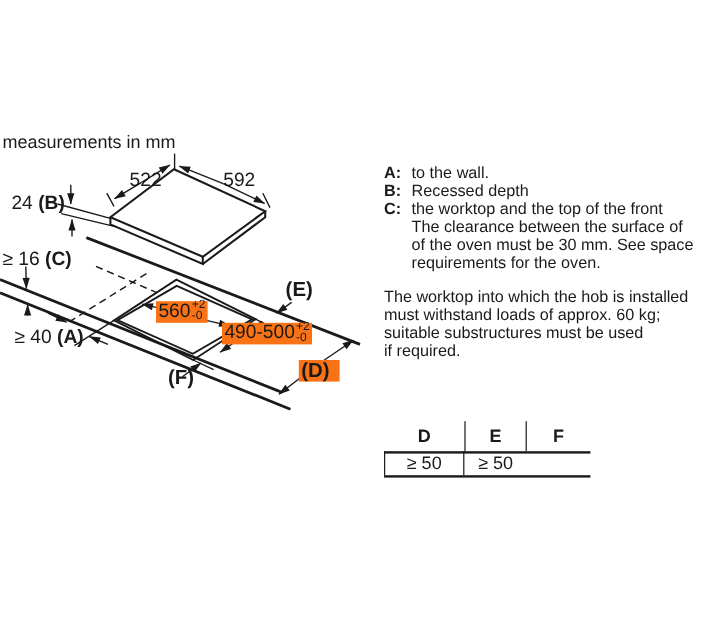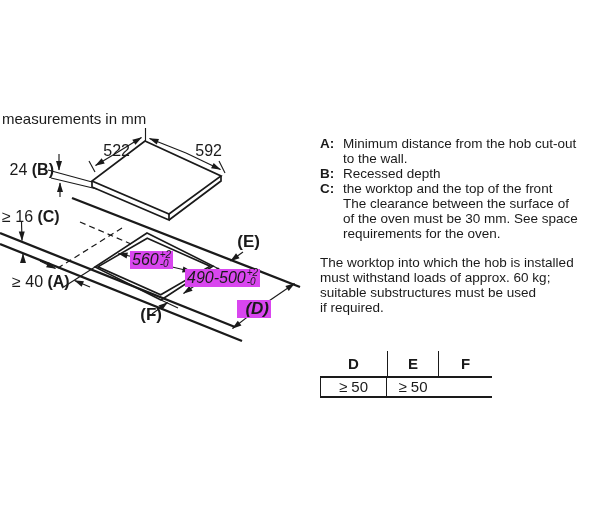--- a/index.html
+++ b/index.html
@@ -3,23 +3,23 @@
 <meta charset="utf-8">
 <style>
   html,body{margin:0;padding:0;background:#fff;}
   .page{position:relative;width:600px;height:532px;background:#fff;overflow:hidden;
         font-family:"Liberation Sans",sans-serif;color:#1a1a1a;}
   svg{position:absolute;left:0;top:0;}
 
   
   .dlabel{position:absolute;font-size:16px;line-height:18px;white-space:nowrap;color:#1a1a1a;}
   .dlabel b{font-weight:bold;}
-  .center{text-align:right;}
+  .center{text-align:left;margin-left:12px;}
   .right{text-align:right;}
-  .wbg{background:#d946ef;padding:0 2px;font-style:italic;}
+  .wbg{background:#f97316;padding:0 2px;}
   .refl{font-size:17px;font-weight:bold;}
   .tolstack{display:inline-flex;flex-direction:column;font-size:10px;line-height:9px;
             vertical-align:top;margin-left:1px;transform:translateY(-1px);font-weight:normal;}
   .topnote{position:absolute;font-size:15px;}
 
   
   .notes{position:absolute;left:320px;top:136px;width:282px;font-size:13.5px;line-height:15px;}
   .note{display:flex;}
   .note .term{width:23px;font-weight:bold;flex:0 0 23px;}
   .note .ln{white-space:nowrap;}
@@ -107,21 +107,21 @@
       <path d="M152,314 L167.5,302.5" marker-end="url(#arw)"></path>
 
       <path d="M263,305 L294.5,283.5" marker-end="url(#arw)"></path>
       <path d="M263,305 L232.5,328.5" marker-end="url(#arw)"></path>
     </g>
   </svg>
 
   <div class="topnote" style="left:2px;top:110px;">measurements in mm</div>
 
   <div class="dlabel center" style="left:96px;top:142px;width:34px;">522</div>
-  <div class="dlabel center" style="left:186px;top:142px;width:36px;">592</div>
+  <div class="dlabel center" style="left:174px;top:142px;width:36px;">592</div>
 
   <div class="dlabel right" style="left:4px;top:161px;width:50px;">
     <span>24</span>
     <b>(B)</b>
   </div>
 
   <div class="dlabel" style="left:2px;top:208px;">
     <span>≥ 16</span>
     <b>(C)</b>
   </div>
@@ -146,21 +146,20 @@
   </div>
 
   <div class="dlabel refl center" style="left:226px;top:233px;width:34px;">(E)</div>
   <div class="dlabel refl center wbg" style="left:237px;top:300px;width:30px;">(D)</div>
   <div class="dlabel refl center" style="left:128px;top:306px;width:34px;">(F)</div>
 
   <div class="notes">
     <div class="note">
       <div class="term">A:</div>
       <div>
-        <div class="ln">Minimum distance from the hob cut-out</div>
         <div class="ln">to the wall.</div>
       </div>
     </div>
     <div class="note">
       <div class="term">B:</div>
       <div>
         <div class="ln">Recessed depth</div>
       </div>
     </div>
     <div class="note">

